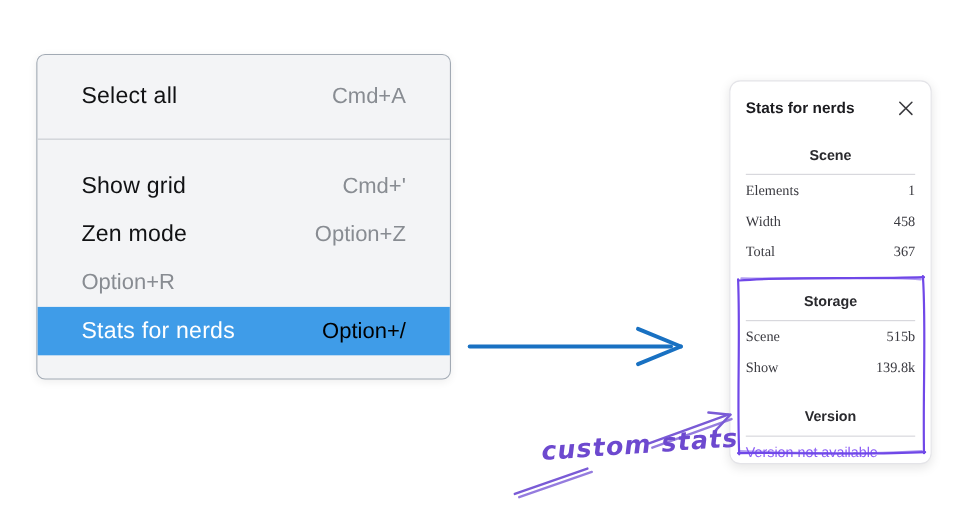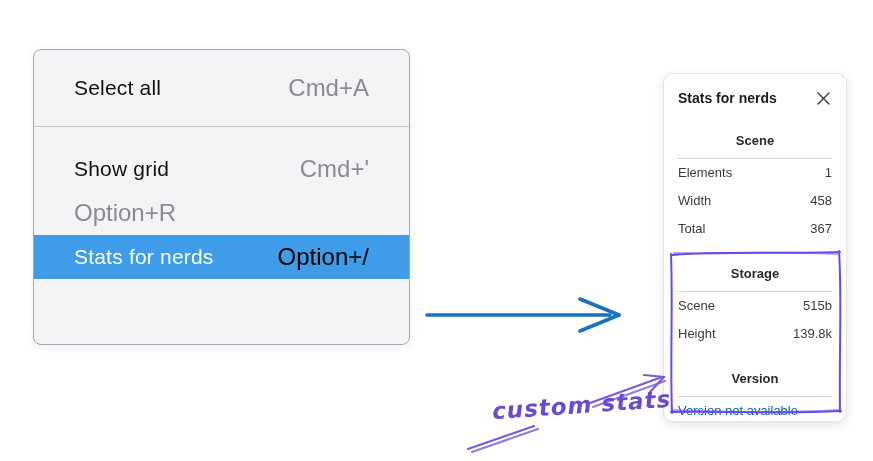--- a/index.html
+++ b/index.html
@@ -24,21 +24,21 @@
     overflow: hidden;
   }
   .menu-row {
     display: flex; align-items: center; justify-content: space-between;
     padding: 0 40px;
     height: 44px;
     cursor: default;
   }
   .menu-row.first { height: 76px; }
   .menu-label { font-size: 21px; color: #111214; letter-spacing: .2px; }
-  .menu-shortcut { font-size: 24px; color: #888c92; }
+  .menu-shortcut { font-size: 20px; color: #888c92; }
   .menu-divider { border-top: 1px solid #c6cbd1; }
   .menu-section2 { padding: 20px 0 0 0; }
   .menu-row.highlighted { background: #3f9ce8; }
   .menu-row.highlighted .menu-label { color: #ffffff; }
   .menu-row.highlighted .menu-shortcut { color: #000000; }
 
   
   .stats-panel {
     position: absolute;
     left: 663px; top: 73px;
@@ -62,23 +62,23 @@
   }
   .close-btn svg { display: block; }
   .section-heading {
     text-align: center; font-weight: bold; font-size: 13px; color: #2a2a2e;
     margin-top: 22px; height: 18px; line-height: 18px;
   }
   .section-heading.tight { }
   .rule { border: none; border-top: 1px solid #d4d4da; margin-top: 8px; }
   .stat-row {
     display: flex; justify-content: space-between;
-    font-size: 13px; line-height: 28px; height: 28px; color: #3a3a40;
+    font-size: 13px; line-height: 28px; height: 28px; color: #3a3a40; font-family: Liberation Serif, serif;
   }
-  .version-message { font-size: 13px; line-height: 28px; color: #0369a1; }
+  .version-message { font-size: 13px; line-height: 28px; color: #8b5cf6; }
 
   
   .overlay-svg { position: absolute; pointer-events: none; }
   .annotation-text {
     position: absolute;
     left: 492px; top: 392px;
     font-family: "DejaVu Sans", sans-serif;
     font-style: italic; font-weight: bold;
     font-size: 23px; letter-spacing: 1px;
     color: #6d49cf;
@@ -94,20 +94,24 @@
   <div class="context-menu">
     <div class="menu-row first">
       <span class="menu-label">Select all</span>
       <span class="menu-shortcut">Cmd+A</span>
     </div>
     <div class="menu-divider"></div>
     <div class="menu-section2">
       <div class="menu-row">
         <span class="menu-label">Show grid</span>
         <span class="menu-shortcut">Cmd+'</span>
+      </div>
+      <div class="menu-row">
+        <span class="menu-label">Zen mode</span>
+        <span class="menu-shortcut">Option+Z</span>
       </div>
       <div class="menu-row">
         <span class="menu-shortcut">Option+R</span>
       </div>
       <div class="menu-row highlighted">
         <span class="menu-label">Stats for nerds</span>
         <span class="menu-shortcut">Option+/</span>
       </div>
     </div>
   </div>
@@ -145,21 +149,21 @@
       <span>367</span>
     </div>
 
     <div class="section-heading tight">Storage</div>
     <hr class="rule">
     <div class="stat-row">
       <span>Scene</span>
       <span>515b</span>
     </div>
     <div class="stat-row">
-      <span>Height</span>
+      <span>Show</span>
       <span>139.8k</span>
     </div>
 
     <div class="section-heading tight">Version</div>
     <hr class="rule">
     <div class="version-message">Version not available</div>
   </div>
 
   <svg class="overlay-svg" style="left:664px; top:245px;" width="184" height="176" viewBox="0 0 184 176">
     <g stroke="#7048e8" stroke-width="2" fill="none" stroke-linecap="round">

